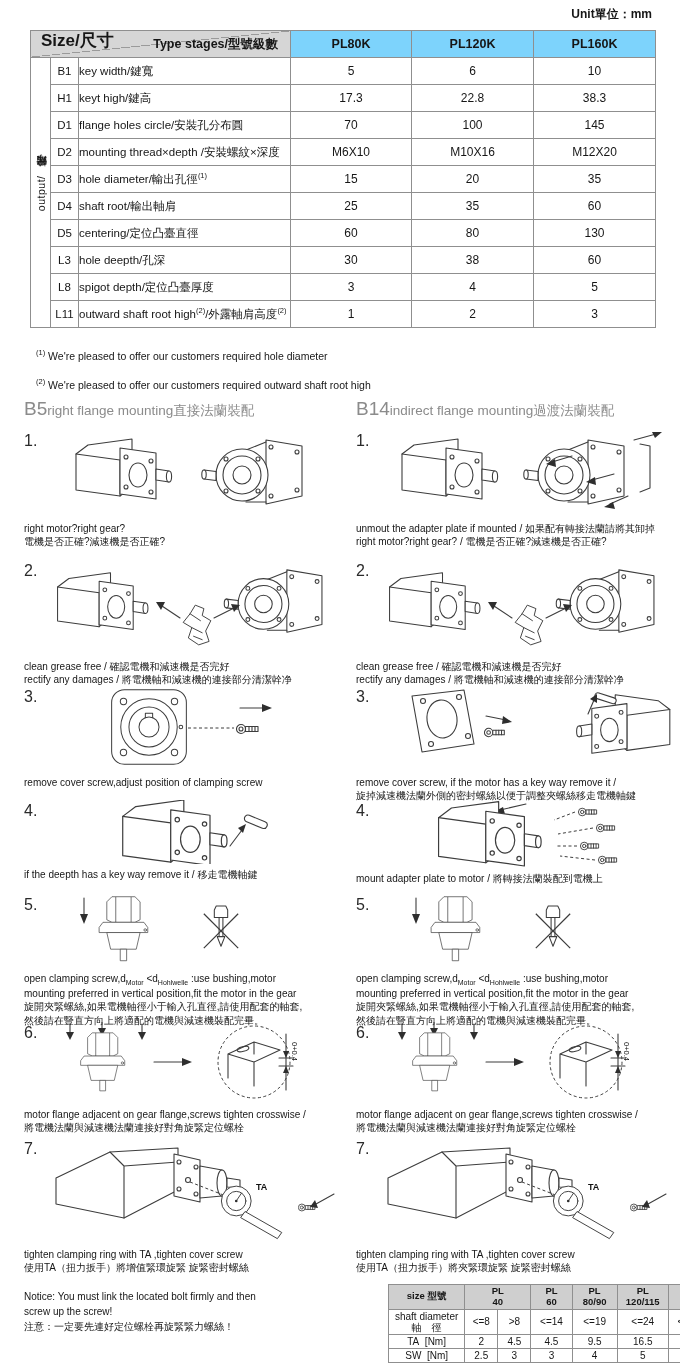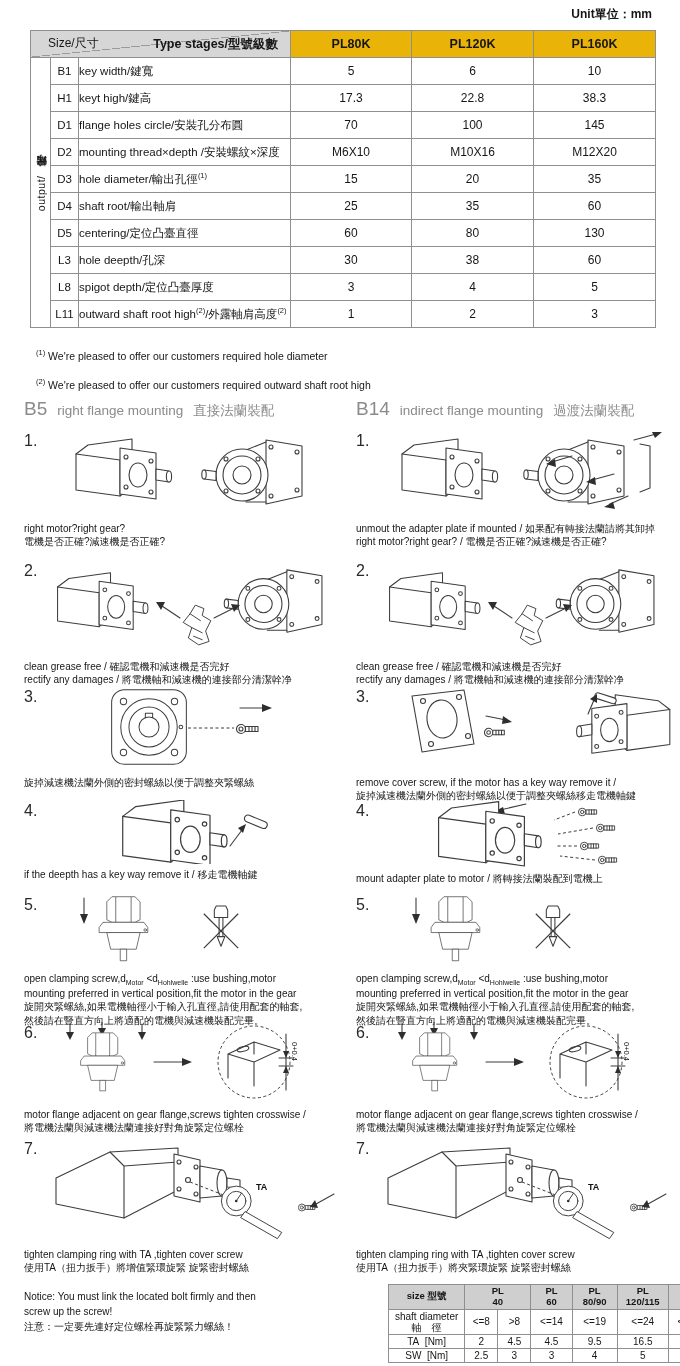--- a/index.html
+++ b/index.html
@@ -6,36 +6,36 @@
   .page{position:relative;width:680px;height:1366px;background:#fff;overflow:hidden;
         color:#161616;font-family:"Liberation Sans","DejaVu Sans",sans-serif;}
   .unit-label{position:absolute;top:6px;right:28px;font-size:12px;font-weight:bold;}
 
   
   .spec-table{position:absolute;top:30px;left:30px;width:625px;border-collapse:collapse;table-layout:fixed;}
   .spec-table td,.spec-table th{border:1px solid #8f8f8f;padding:0;}
   .corner{background:#d6d6d6;position:relative;height:44px;}
   .corner .diag{position:absolute;inset:0;background:linear-gradient(to bottom right,transparent 49.2%,#9a9a9a 49.2%,#9a9a9a 50.8%,transparent 50.8%);}
   .corner-tr{position:absolute;top:5px;right:12px;font-weight:bold;font-size:12.5px;}
-  .corner-bl{position:absolute;bottom:5px;left:17px;font-weight:normal;font-size:12px;}
-  .colhead{background:#eab308;font-weight:bold;font-size:12.5px;text-align:center;}
+  .corner-bl{position:absolute;bottom:5px;left:10px;font-weight:bold;font-size:17px;}
+  .colhead{background:#7dd3fc;font-weight:bold;font-size:12.5px;text-align:center;}
   .spec-table tbody td{height:26px;}
   .side{text-align:center;vertical-align:middle;}
   .vert{writing-mode:vertical-rl;transform:rotate(180deg);font-size:10.5px;margin:0 auto;letter-spacing:.5px;}
   .code{text-align:center;font-size:11.5px;}
   .desc{font-size:11.5px;padding-left:6px;}
   .desc sup,.fn sup{font-size:7.5px;}
   .val{text-align:center;font-size:12px;}
 
   
   .footnotes{position:absolute;top:348px;left:36px;display:flex;}
   .fn-col.en{width:372px;}
   .fn{font-size:10.5px;margin-bottom:15px;white-space:nowrap;}
   .section-row{position:absolute;top:398px;left:24px;display:flex;color:#8b8b8b;}
-  .section{display:flex;align-items:baseline;gap:10px;}
+  .section{display:flex;align-items:baseline;}
   .section.l{width:332px;}
   .sec-code{font-size:19px;}
   .sec-en,.sec-cn{font-size:13.5px;}
 
   
   .columns{position:absolute;top:430px;left:24px;display:flex;}
   .col{width:328px;}
   .col.r{width:322px;margin-left:4px;}
   .step{position:relative;}
   .step-num{position:absolute;left:0;top:2px;font-size:16px;color:#2a2a2a;}
@@ -295,21 +295,21 @@
       <div class="step" style="height:114px">
         <div class="step-num">3.</div>
         <div class="step-illus"><svg width="290" height="86" viewBox="0 0 290 86">
           <use href="#s-flangefront" x="58" y="0" width="82" height="82"></use>
           <path class="lnd" d="M138 42 H184"></path>
           <use href="#s-screw" x="186" y="36" width="26" height="14"></use>
           <path class="ln" d="M190 22 H214"></path>
               <polygon class="ah" points="222,22 212,18 212,26"></polygon>
         </svg></div>
         <div class="step-cap">
-          <div class="cap-line">旋掉減速機法蘭外側的密封螺絲以便于調整夾緊螺絲</div>
+          <div class="cap-line">remove cover screw,adjust position of clamping screw</div>
         </div>
       </div>
 
       <div class="step" style="height:94px">
         <div class="step-num">4.</div>
         <div class="step-illus"><svg width="290" height="64" viewBox="0 0 290 64">
           <use href="#s-motor" x="64" y="-8" width="120" height="88"></use>
           <g transform="translate(196,14) rotate(22)">
                 <rect class="lnf" width="24" height="7" rx="3.5"></rect>
               </g>

